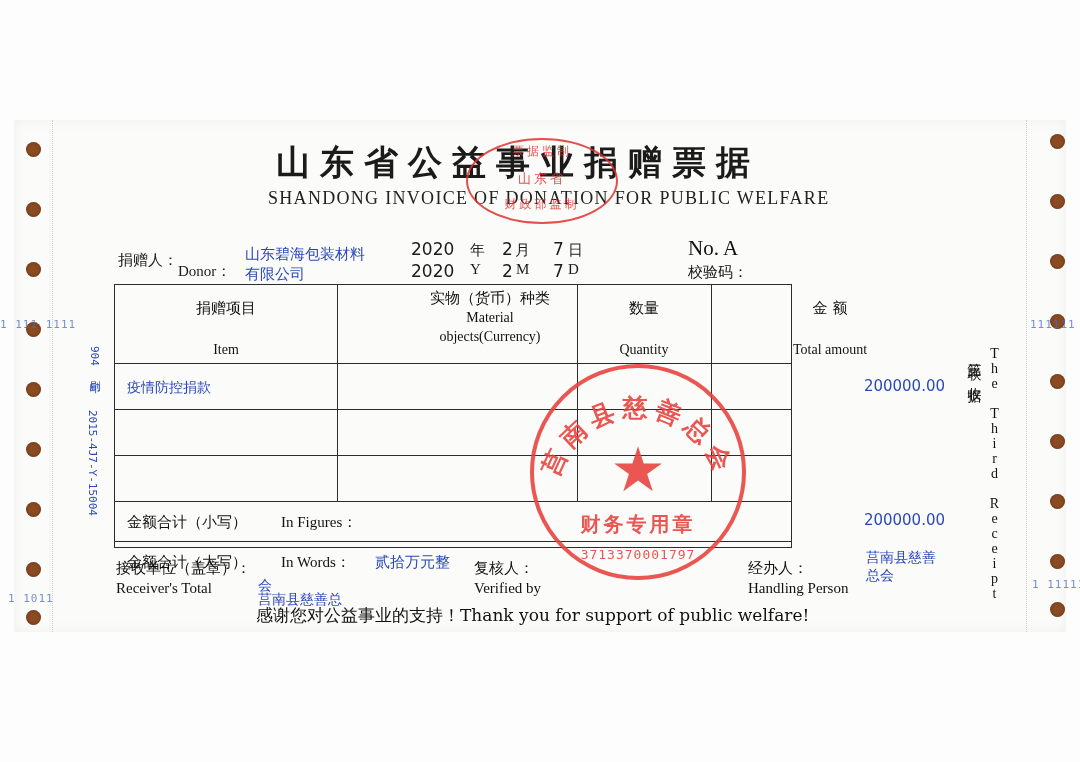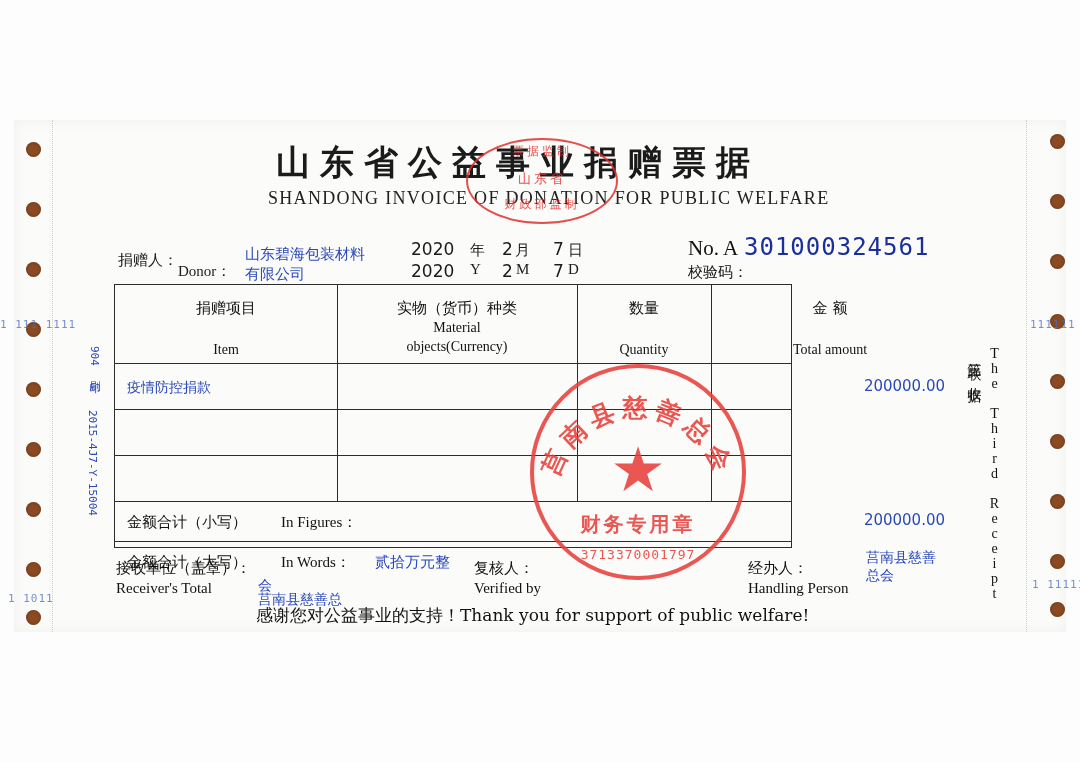--- a/index.html
+++ b/index.html
@@ -377,40 +377,39 @@
   <div class="lbl cn" style="left:568px; top:241px; font-size:15px;">日</div>
 
   <div class="printed-num" style="left:411px; top:261px; font-size:17px;">2020</div>
   <div class="lbl" style="left:470px; top:261px; font-size:15px;">Y</div>
   <div class="printed-num" style="left:502px; top:261px; font-size:17px;">2</div>
   <div class="lbl" style="left:516px; top:261px; font-size:15px;">M</div>
   <div class="printed-num" style="left:553px; top:261px; font-size:17px;">7</div>
   <div class="lbl" style="left:568px; top:261px; font-size:15px;">D</div>
 
   <div class="no-label">No. A</div>
-  <div class="no-digits">301000324561</div>
   <div class="check-code cn">校验码：</div>
 
   <div class="table">
 
     <div class="vline" style="left:222px;"></div>
     <div class="vline" style="left:462px;"></div>
     <div class="vline" style="left:596px;"></div>
 
     <div class="hline" style="top:78px;"></div>
     <div class="hline" style="top:124px;"></div>
     <div class="hline" style="top:170px;"></div>
     <div class="hline" style="top:216px;"></div>
     <div class="hline" style="top:256px;"></div>
 
     <div class="th" style="left:0px; top:14px; width:222px;">
       <div class="l1">捐赠项目</div>
       <div class="l2" style="margin-top:22px;">Item</div>
     </div>
-    <div class="th" style="left:222px; top:14px; width:240px;">
+    <div class="th" style="left:222px; top:4px; width:240px;padding-left:33px;">
       <div class="l1">实物（货币）种类</div>
       <div class="l2">Material</div>
       <div class="l2">objects(Currency)</div>
     </div>
     <div class="th" style="left:462px; top:14px; width:134px;">
       <div class="l1">数量</div>
       <div class="l2" style="margin-top:22px;">Quantity</div>
     </div>
     <div class="th" style="left:596px; top:14px; width:238px;">
       <div class="l1">金  额</div>

